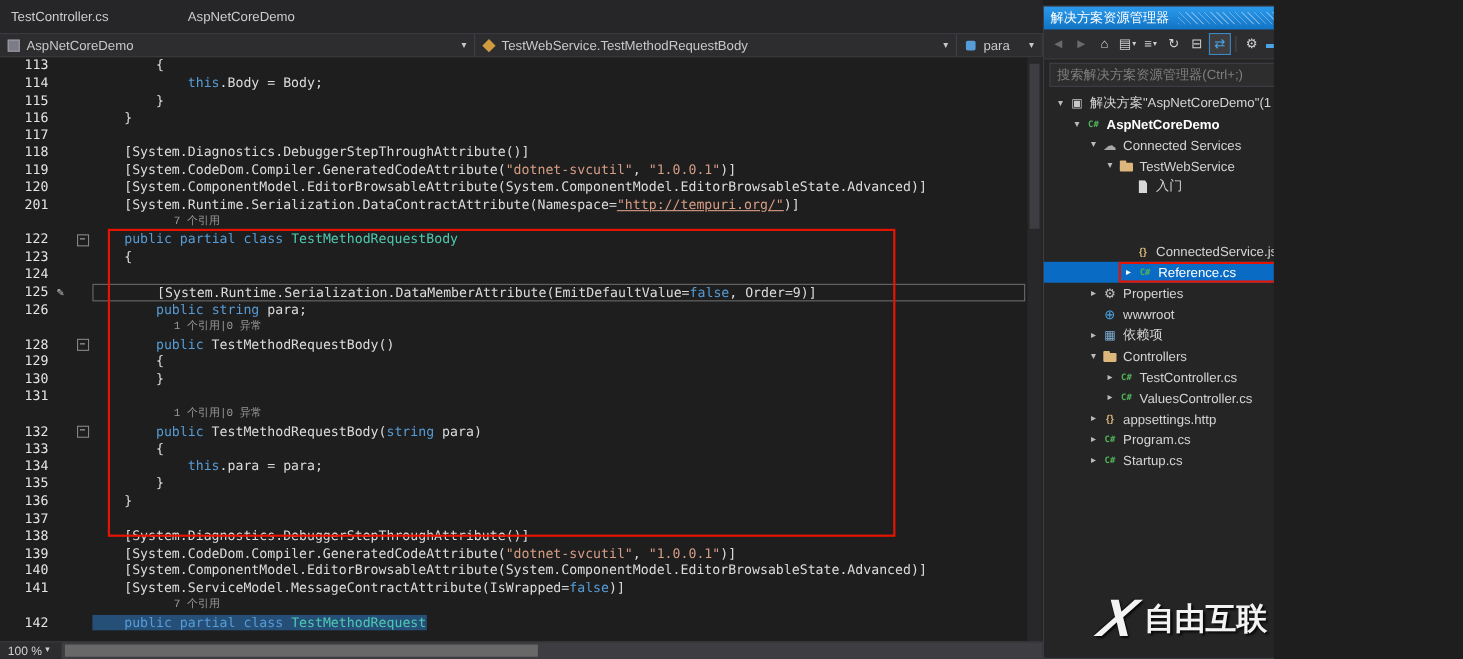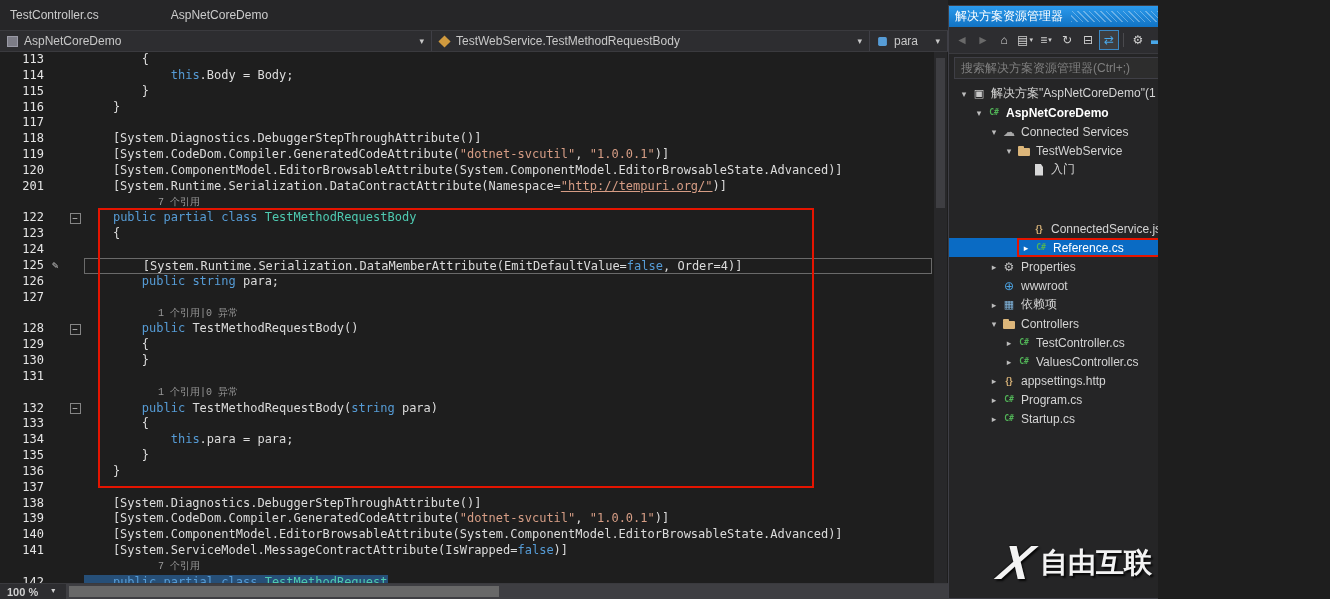--- a/index.html
+++ b/index.html
@@ -47,21 +47,21 @@
   #vthumb{position:absolute;left:2px;top:6px;width:9px;height:150px;background:#3e3e42;}
 
   
   #annot-editor{position:absolute;left:98px;top:208px;width:716px;height:280px;
     border:2px solid var(--c-annotation,#e51400);box-sizing:border-box;pointer-events:none;}
 
   
   #bottombar{position:absolute;left:0;top:583px;width:948px;height:16px;background:#2d2d30;
     display:flex;align-items:center;font-size:11px;color:#d0d0d0;border-top:1px solid #3a3a3e;
     box-sizing:border-box;}
-  #zoom{display:flex;align-items:flex-start;padding:0 7px;gap:13px;cursor:pointer;font-weight:bold;}
+  #zoom{display:flex;align-items:flex-start;padding:0 7px;gap:3px;cursor:pointer;}
   #zoom .chev{font-size:8px;}
   #htrack{flex:1;height:100%;background:#3e3e42;position:relative;margin-left:4px;cursor:pointer;}
   #hthumb{position:absolute;left:3px;top:2px;height:11px;width:430px;background:#686868;}
 
   
   #panel{position:absolute;left:948px;top:5px;width:363px;height:594px;background:#252526;
     border:1px solid #3f3f46;box-sizing:border-box;font-size:12px;color:#d4d4d4;}
   #ptitle{height:21px;background:linear-gradient(180deg,#2b9aec,#1173c4);display:flex;
     align-items:center;padding:0 6px;color:#ffffff;}
   #ptitle .hatch{flex:1;height:11px;margin:0 8px;
@@ -255,35 +255,28 @@
           <span class="num">124</span>
           <span class="gl"></span>
           <span class="fd"></span>
           <span class="cd"></span>
         </div>
         <div class="eline">
           <span class="bp"></span>
           <span class="num">125</span>
           <span class="gl">✎</span>
           <span class="fd"></span>
-          <span class="cd curline"><span class="sp">        [System.Runtime.Serialization.DataMemberAttribute(EmitDefaultValue=</span><span class="sk">false</span><span class="sp">, Order=4)]</span></span>
+          <span class="cd curline"><span class="sp">        [System.Runtime.Serialization.DataMemberAttribute(EmitDefaultValue=</span><span class="sk">false</span><span class="sp">, Order=9)]</span></span>
         </div>
         <div class="eline">
           <span class="bp"></span>
           <span class="num">126</span>
           <span class="gl"></span>
           <span class="fd"></span>
           <span class="cd"><span class="sp">        </span><span class="sk">public</span><span class="sp"> </span><span class="sk">string</span><span class="sp"> para;</span></span>
-        </div>
-        <div class="eline">
-          <span class="bp"></span>
-          <span class="num">127</span>
-          <span class="gl"></span>
-          <span class="fd"></span>
-          <span class="cd"></span>
         </div>
         <div class="eline">
           <span class="bp"></span>
           <span class="num"></span>
           <span class="gl"></span>
           <span class="fd"></span>
           <span class="cd cl">        1 个引用|0 异常</span>
         </div>
         <div class="eline">
           <span class="bp"></span>

